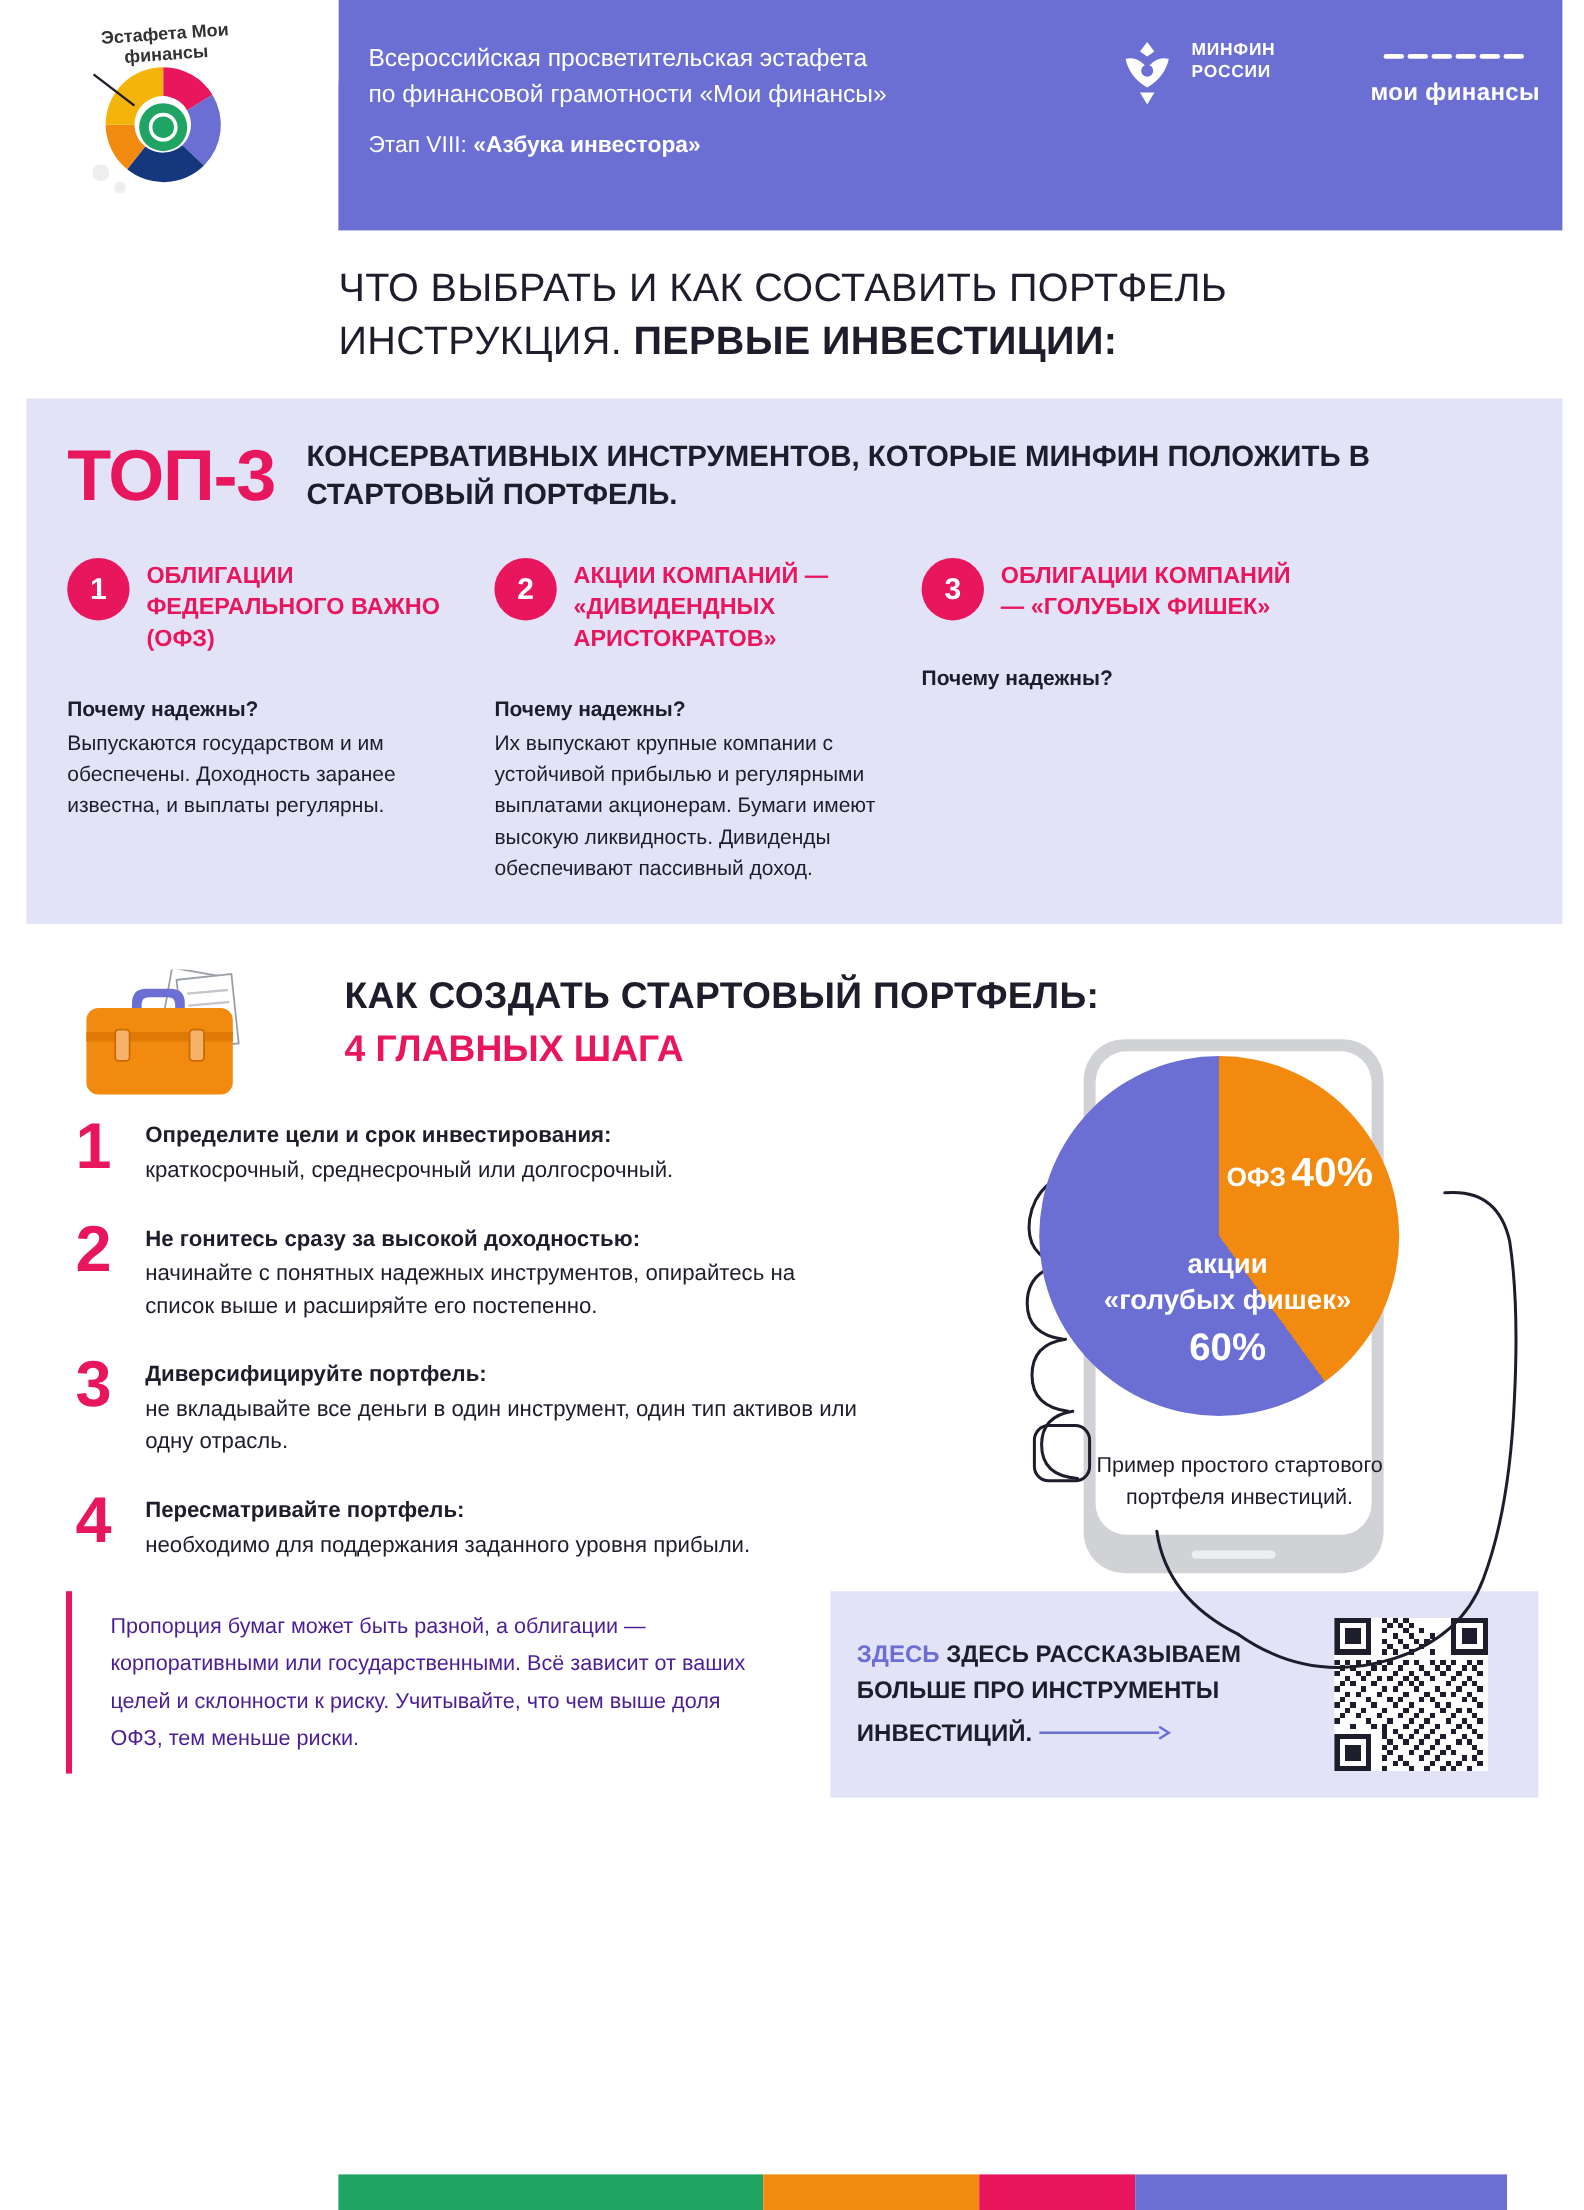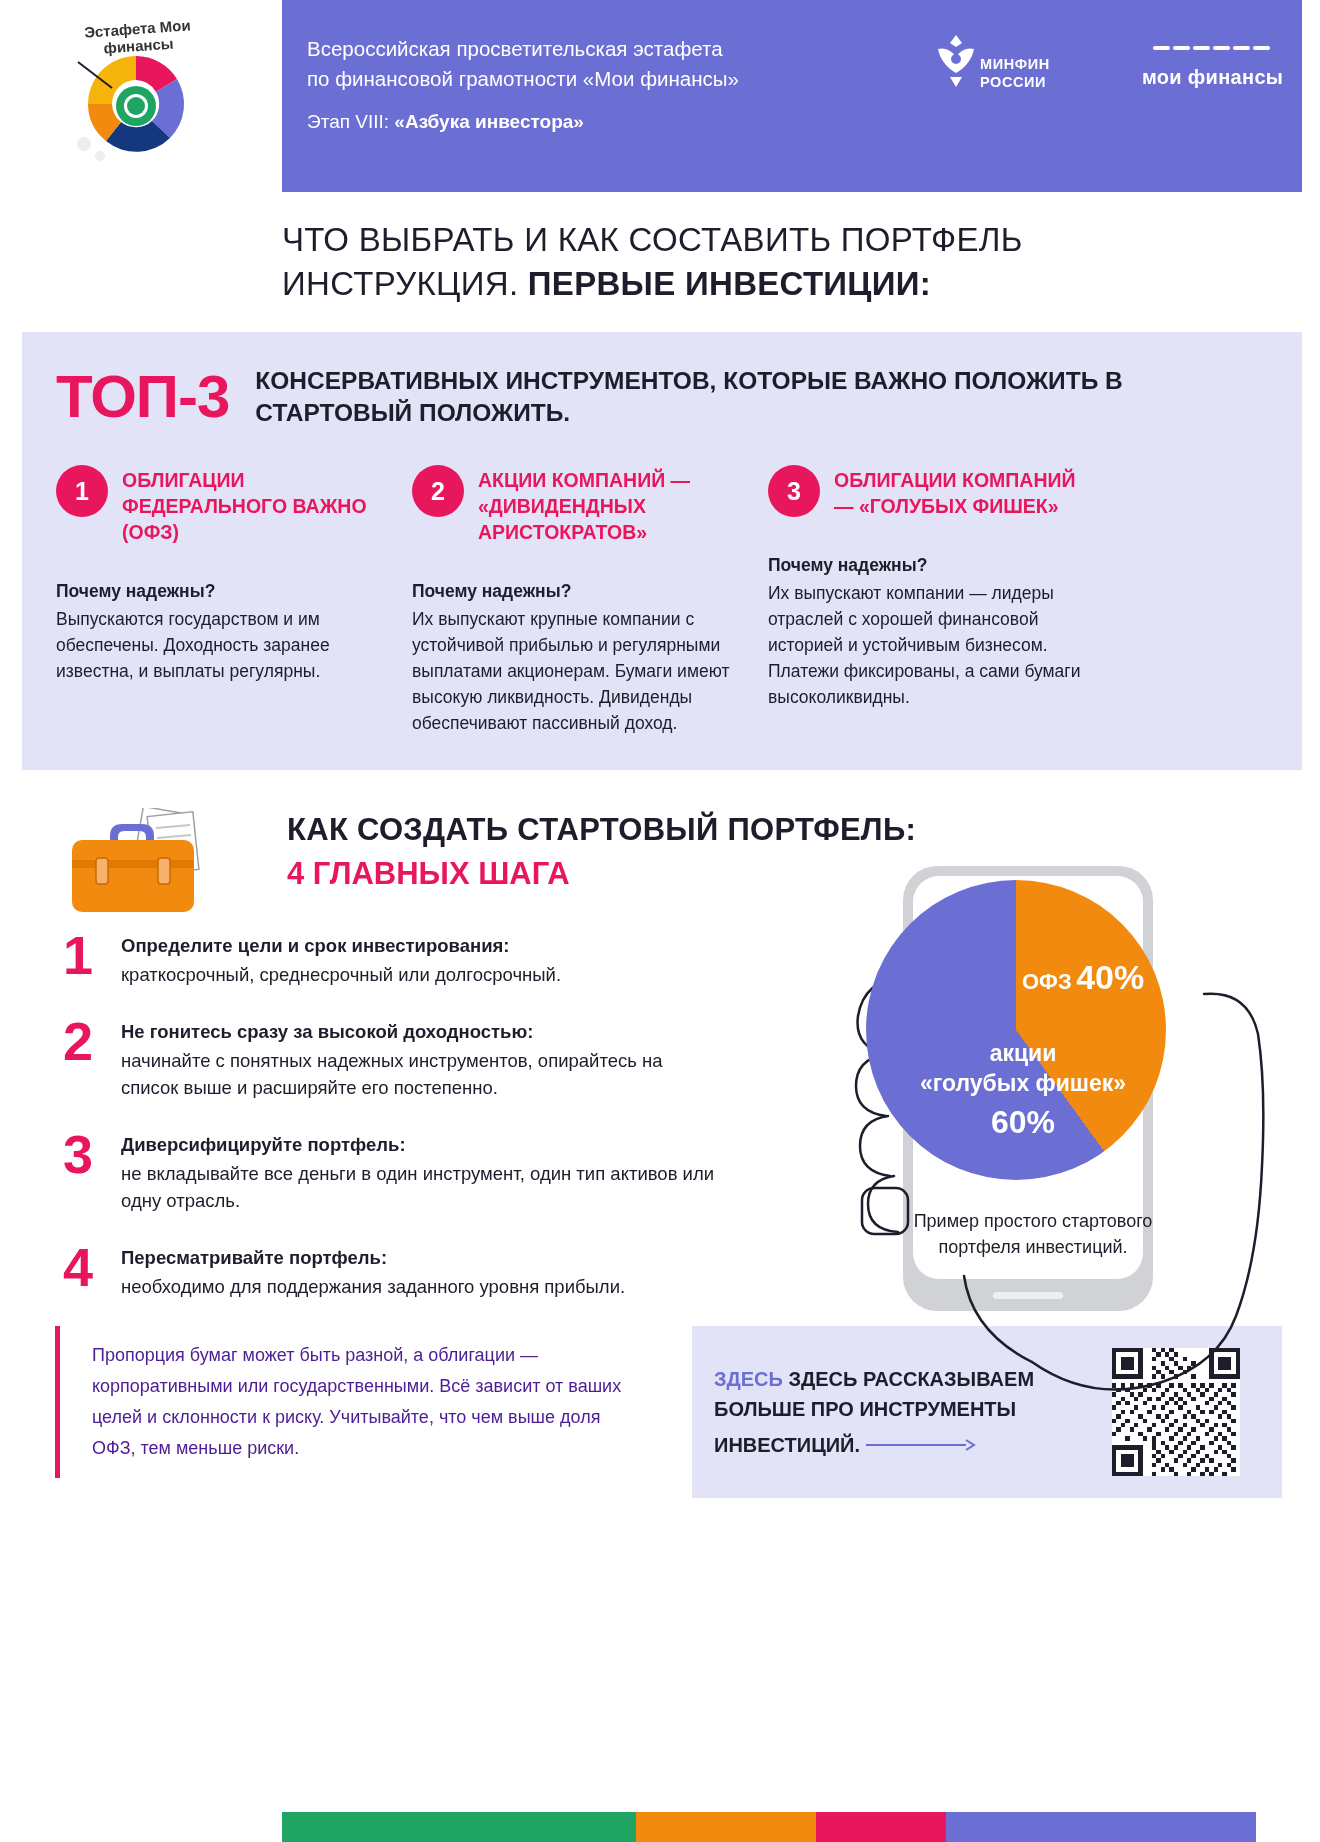--- a/index.html
+++ b/index.html
@@ -45,21 +45,22 @@
     font-size: 19px;
     color: #ffffff;
   }
   .header-stage b { font-weight: bold; }
 
   .minfin {
     position: absolute;
     left: 650px;
     top: 33px;
     display: flex;
-    align-items: flex-end;
+    align-items: flex-start;
+    gap: 13px;
   }
   .minfin-emblem {
     width: 48px;
     height: 58px;
   }
   .minfin-text {
     color: #fff;
     font-size: 14.5px;
     font-weight: bold;
     letter-spacing: 0.6px;
@@ -464,21 +465,21 @@
   <div class="title-block">
     <div class="title-line bold">ЧТО ВЫБРАТЬ И КАК СОСТАВИТЬ ПОРТФЕЛЬ</div>
     <div class="title-line">
       <span class="reg">ИНСТРУКЦИЯ. </span><span class="bold">ПЕРВЫЕ ИНВЕСТИЦИИ:</span>
     </div>
   </div>
 
   <div class="top3">
     <div class="top3-head">
       <div class="top3-label">ТОП-3</div>
-      <div class="top3-sub">КОНСЕРВАТИВНЫХ ИНСТРУМЕНТОВ, КОТОРЫЕ ВАЖНО ПОЛОЖИТЬ В СТАРТОВЫЙ ПОЛОЖИТЬ.</div>
+      <div class="top3-sub">КОНСЕРВАТИВНЫХ ИНСТРУМЕНТОВ, КОТОРЫЕ МИНФИН ПОЛОЖИТЬ В СТАРТОВЫЙ ПОРТФЕЛЬ.</div>
     </div>
 
     <div class="cols">
       <div class="col">
         <div class="col-head">
           <div class="badge-num">1</div>
           <div class="col-title">ОБЛИГАЦИИ ФЕДЕРАЛЬНОГО ВАЖНО (ОФЗ)</div>
         </div>
         <div class="col-q">Почему надежны?</div>
         <div class="col-body">Выпускаются государством и им обеспечены. Доходность заранее известна, и выплаты регулярны.</div>
@@ -492,21 +493,20 @@
         <div class="col-q">Почему надежны?</div>
         <div class="col-body">Их выпускают крупные компании с устойчивой прибылью и регулярными выплатами акционерам. Бумаги имеют высокую ликвидность. Дивиденды обеспечивают пассивный доход.</div>
       </div>
 
       <div class="col">
         <div class="col-head">
           <div class="badge-num">3</div>
           <div class="col-title">ОБЛИГАЦИИ КОМПАНИЙ — «ГОЛУБЫХ ФИШЕК»</div>
         </div>
         <div class="col-q">Почему надежны?</div>
-        <div class="col-body">Их выпускают компании — лидеры отраслей с хорошей финансовой историей и устойчивым бизнесом. Платежи фиксированы, а сами бумаги высоколиквидны.</div>
       </div>
     </div>
   </div>
 
   <div class="steps-sec">
 
     <svg class="brief" viewBox="0 0 190 110">
       <g>
         <rect x="88" y="2" width="46" height="58" fill="#ffffff" stroke="#9aa0a6" stroke-width="1.5" transform="rotate(10 111 31)"></rect>
         <rect x="100" y="6" width="46" height="58" fill="#ffffff" stroke="#9aa0a6" stroke-width="1.5" transform="rotate(-6 123 35)"></rect>

